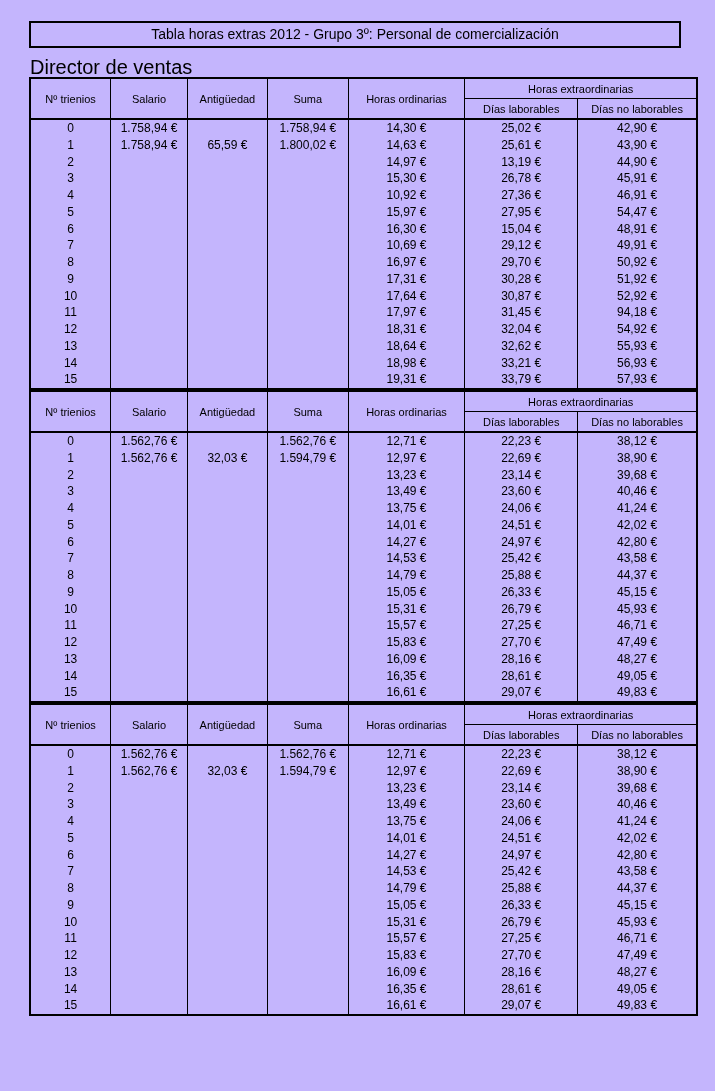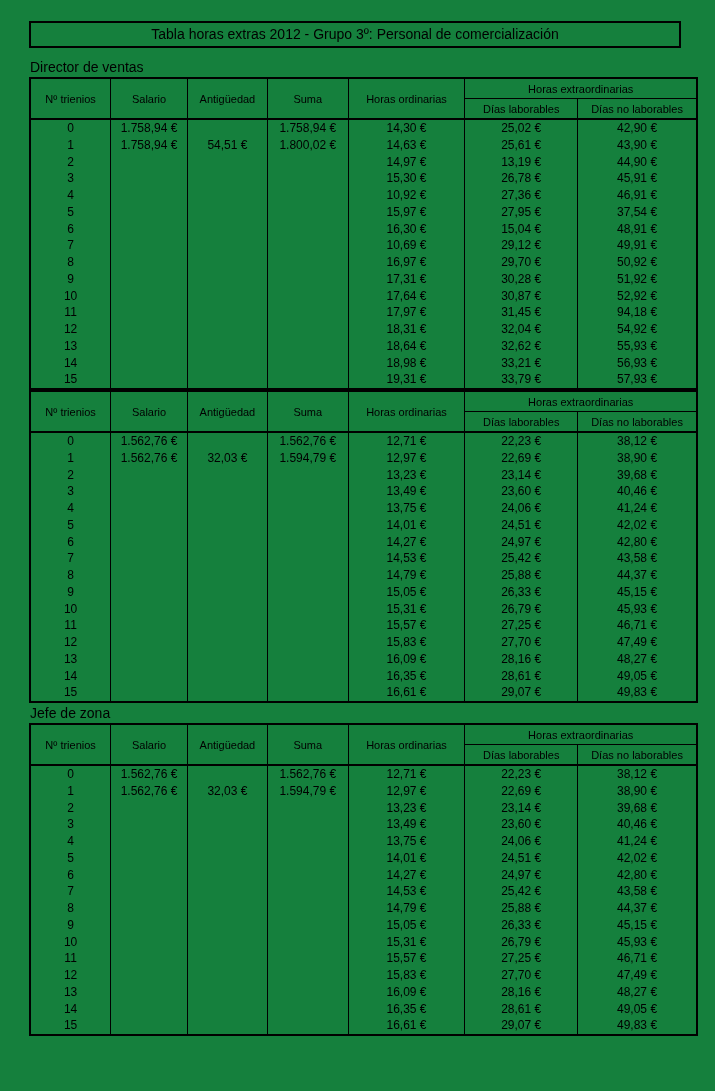--- a/index.html
+++ b/index.html
@@ -6,39 +6,39 @@
     margin: 0;
     padding: 0;
     background: #ffffff;
     font-family: "Liberation Sans", "DejaVu Sans", sans-serif;
     color: #000000;
   }
   .page {
     position: relative;
     width: 715px;
     height: 1091px;
-    background: #15803d;
+    background: #c4b5fd;
     box-sizing: border-box;
     padding: 21px 16px 0 29px;
   }
   .title-box {
     width: 652px;
     box-sizing: border-box;
     border: 2px solid #000000;
     text-align: center;
     padding: 2px 0;
     margin-bottom: 11px;
   }
   .title-box .t-line {
     font-size: 14px;
     line-height: 19px;
     white-space: nowrap;
   }
   .section-label {
-    font-size: 14px;
+    font-size: 20px;
     line-height: 17px;
     margin: 2px 0 1px 1px;
     white-space: nowrap;
   }
   table.data-table {
     border-collapse: collapse;
     table-layout: fixed;
     width: 669px;
     border: 2px solid #000000;
   }
@@ -118,21 +118,21 @@
             <td>1.758,94 €</td>
             <td></td>
             <td>1.758,94 €</td>
             <td>14,30 €</td>
             <td>25,02 €</td>
             <td>42,90 €</td>
           </tr>
           <tr>
             <td>1</td>
             <td>1.758,94 €</td>
-            <td>54,51 €</td>
+            <td>65,59 €</td>
             <td>1.800,02 €</td>
             <td>14,63 €</td>
             <td>25,61 €</td>
             <td>43,90 €</td>
           </tr>
           <tr>
             <td>2</td>
             <td></td>
             <td></td>
             <td></td>
@@ -158,21 +158,21 @@
             <td>27,36 €</td>
             <td>46,91 €</td>
           </tr>
           <tr>
             <td>5</td>
             <td></td>
             <td></td>
             <td></td>
             <td>15,97 €</td>
             <td>27,95 €</td>
-            <td>37,54 €</td>
+            <td>54,47 €</td>
           </tr>
           <tr>
             <td>6</td>
             <td></td>
             <td></td>
             <td></td>
             <td>16,30 €</td>
             <td>15,04 €</td>
             <td>48,91 €</td>
           </tr>
@@ -429,21 +429,20 @@
             <td></td>
             <td>16,61 €</td>
             <td>29,07 €</td>
             <td>49,83 €</td>
           </tr>
         </tbody>
     </table>
   </div>
 
   <div class="section">
-    <div class="section-label">Jefe de zona</div>
     <table class="data-table">
       <colgroup>
         <col class="c1">
           <col class="c2">
           <col class="c3">
           <col class="c4">
           <col class="c5">
           <col class="c6">
           <col class="c7">
       </colgroup>

